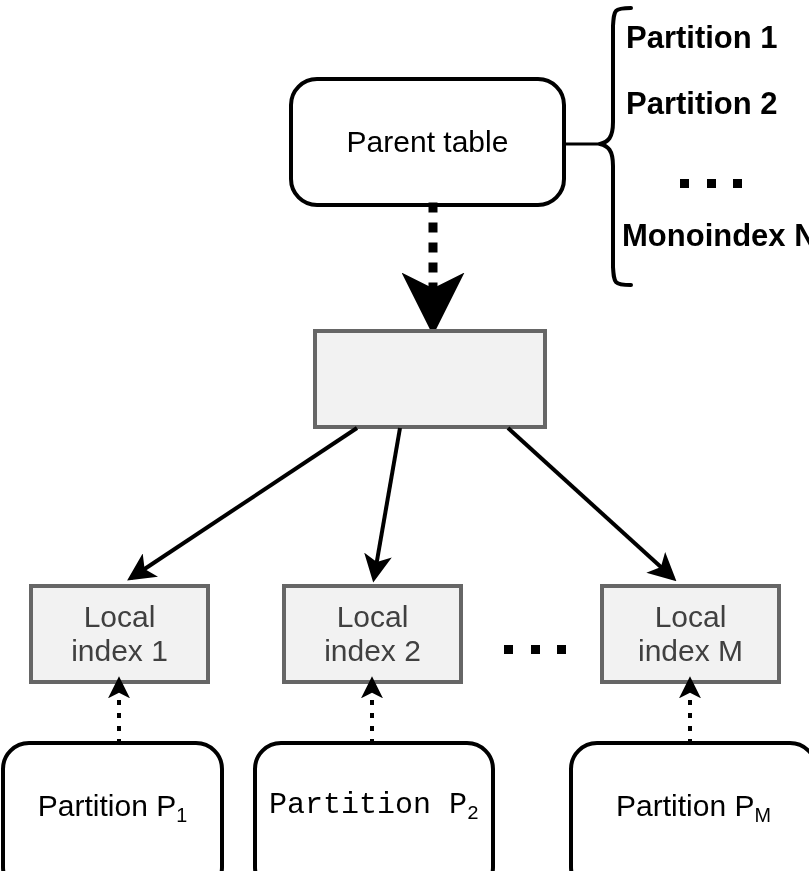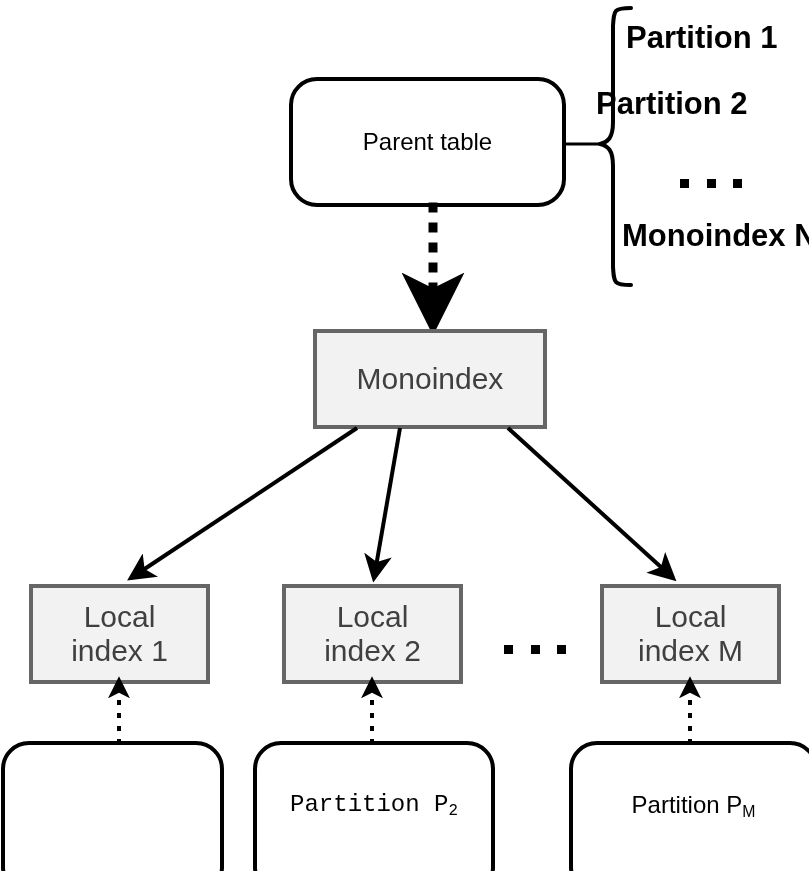--- a/index.html
+++ b/index.html
@@ -27,21 +27,21 @@
     display: flex;
     align-items: center;
     justify-content: center;
     text-align: center;
     line-height: 1.12;
     pointer-events: none;
     white-space: pre-line;
   }
   .label-rounded {
     color: #000000;
-    font-size: 24px;
+    font-size: 30px;
   }
   .label-gray {
     color: #404040;
     font-size: 30px;
   }
   .brace-label {
     position: absolute;
     color: #000000;
     font-size: 31px;
     white-space: nowrap;
@@ -107,49 +107,51 @@
     <line x1="372" y1="742" x2="372" y2="680" stroke="#000000" stroke-width="4" stroke-dasharray="1 12" stroke-linecap="square" marker-end="url(#arrow-small)"></line>
     <line x1="690" y1="742" x2="690" y2="680" stroke="#000000" stroke-width="4" stroke-dasharray="1 12" stroke-linecap="square" marker-end="url(#arrow-small)"></line>
 
     <rect x="3" y="743" width="219" height="150" rx="26" ry="26" fill="#ffffff" stroke="#000000" stroke-width="4"></rect>
     <rect x="255" y="743" width="238" height="150" rx="26" ry="26" fill="#ffffff" stroke="#000000" stroke-width="4"></rect>
     <rect x="571" y="743" width="245" height="150" rx="26" ry="26" fill="#ffffff" stroke="#000000" stroke-width="4"></rect>
   </svg>
 
   <div class="node-label label-rounded" style="left:291px; top:79px; width:273px; height:126px;">Parent table</div>
 
-  <div class="node-label label-gray" style="left:315px; top:331px; width:230px; height:96px;">Monoindex</div>
 
   <div class="node-label label-gray" style="left:31px; top:586px; width:177px; height:96px;">Local
 index 1</div>
 
   <div class="node-label label-gray" style="left:284px; top:586px; width:177px; height:96px;">Local
 index 2</div>
 
   <div class="node-label label-gray" style="left:602px; top:586px; width:177px; height:96px;">Local
 index M</div>
 
   <div class="ellipsis-dots" style="left:504px; top:644px; width:62px; height:10px;">
     <span></span>
     <span></span>
     <span></span>
   </div>
 
+  <div class="node-label label-rounded" style="left:3px; top:743px; width:219px; height:128px;">
+    <span><span>Partition P</span><span class="sub">1</span></span>
+  </div>
 
   <div class="node-label label-rounded" style="left:255px; top:743px; width:238px; height:128px;font-family:Liberation Mono, monospace;">
     <span><span>Partition P</span><span class="sub">2</span></span>
   </div>
 
   <div class="node-label label-rounded" style="left:571px; top:743px; width:245px; height:128px;">
     <span><span>Partition P</span><span class="sub">M</span></span>
   </div>
 
   <div class="brace-label" style="left:626px; top:20px;">Partition 1</div>
 
-  <div class="brace-label" style="left:596px; top:86px;">Partition 2</div>
+  <div class="brace-label" style="left:626px; top:86px;">Partition 2</div>
 
   <div class="ellipsis-dots" style="left:680px; top:178px; width:62px; height:10px;">
     <span></span>
     <span></span>
     <span></span>
   </div>
 
   <div class="brace-label" style="left:622px; top:218px;">Monoindex N</div>
 
 </div>

